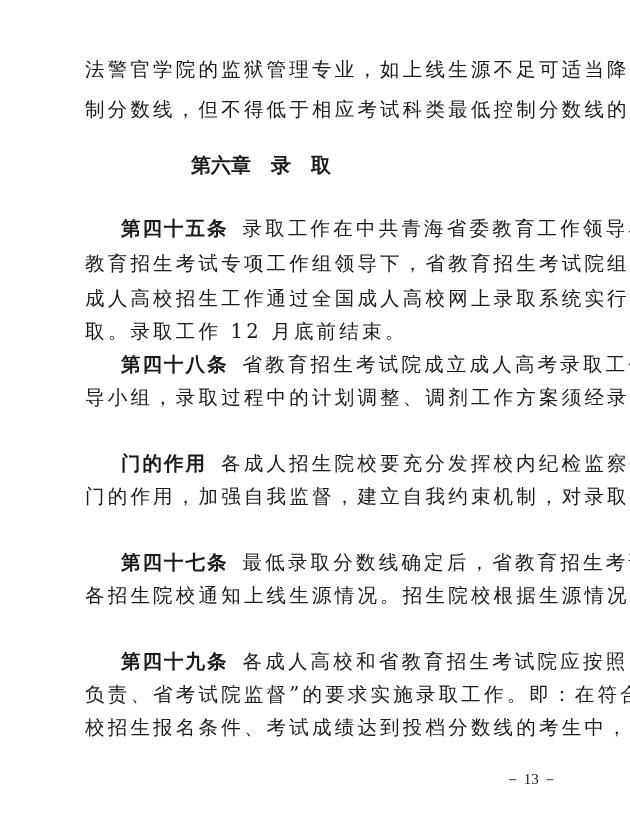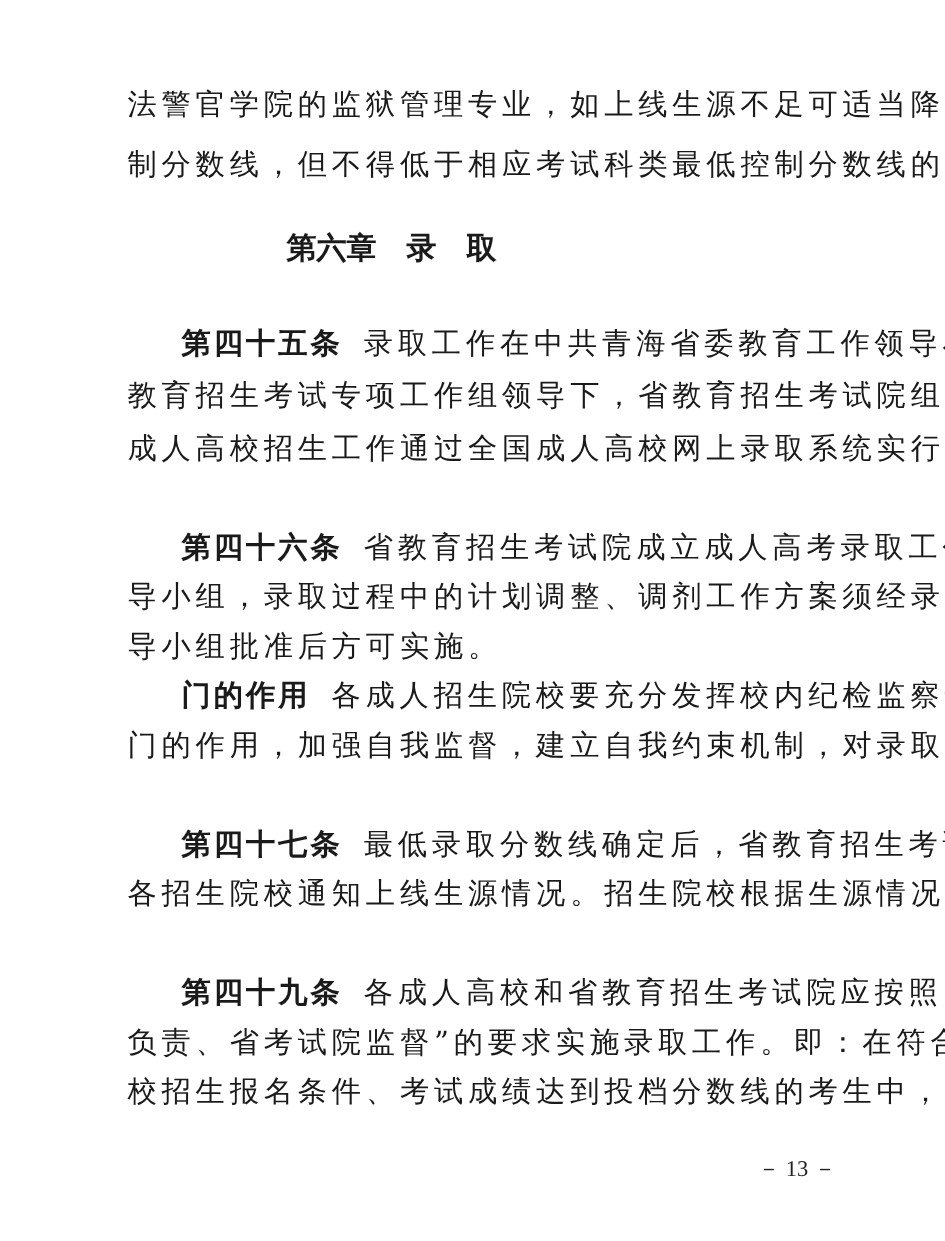--- a/index.html
+++ b/index.html
@@ -21,26 +21,26 @@
   <div class="line" style="top:55px">法警官学院的监狱管理专业，如上线生源不足可适当降低最低控</div>
   <div class="line" style="top:95px">制分数线，但不得低于相应考试科类最低控制分数线的 70%。</div>
 
   <div class="title">第六章　录　取</div>
 
   <div class="line indent" style="top:214px">
     <span class="art">第四十五条</span><span>录取工作在中共青海省委教育工作领导小组</span>
   </div>
   <div class="line" style="top:249px">教育招生考试专项工作组领导下，省教育招生考试院组织实施。</div>
   <div class="line" style="top:284px">成人高校招生工作通过全国成人高校网上录取系统实行网上录</div>
+  <div class="line" style="top:317px">取。录取工作 12 月底前结束。</div>
 
   <div class="line indent" style="top:350px">
-    <span class="art">第四十六条</span><span>省教育招生考试院成立成人高考录取工作领</span>
+    <span class="art">第四十八条</span><span>省教育招生考试院成立成人高考录取工作领</span>
   </div>
   <div class="line" style="top:383px">导小组，录取过程中的计划调整、调剂工作方案须经录取工作领</div>
-  <div class="line" style="top:416px">导小组批准后方可实施。</div>
 
   <div class="line indent" style="top:449px">
     <span class="art">门的作用</span><span>各成人招生院校要充分发挥校内纪检监察部</span>
   </div>
   <div class="line" style="top:482px">门的作用，加强自我监督，建立自我约束机制，对录取工作全过</div>
 
   <div class="line indent" style="top:548px">
     <span class="art">第四十七条</span><span>最低录取分数线确定后，省教育招生考试院向</span>
   </div>
   <div class="line" style="top:581px">各招生院校通知上线生源情况。招生院校根据生源情况提出各专</div>

